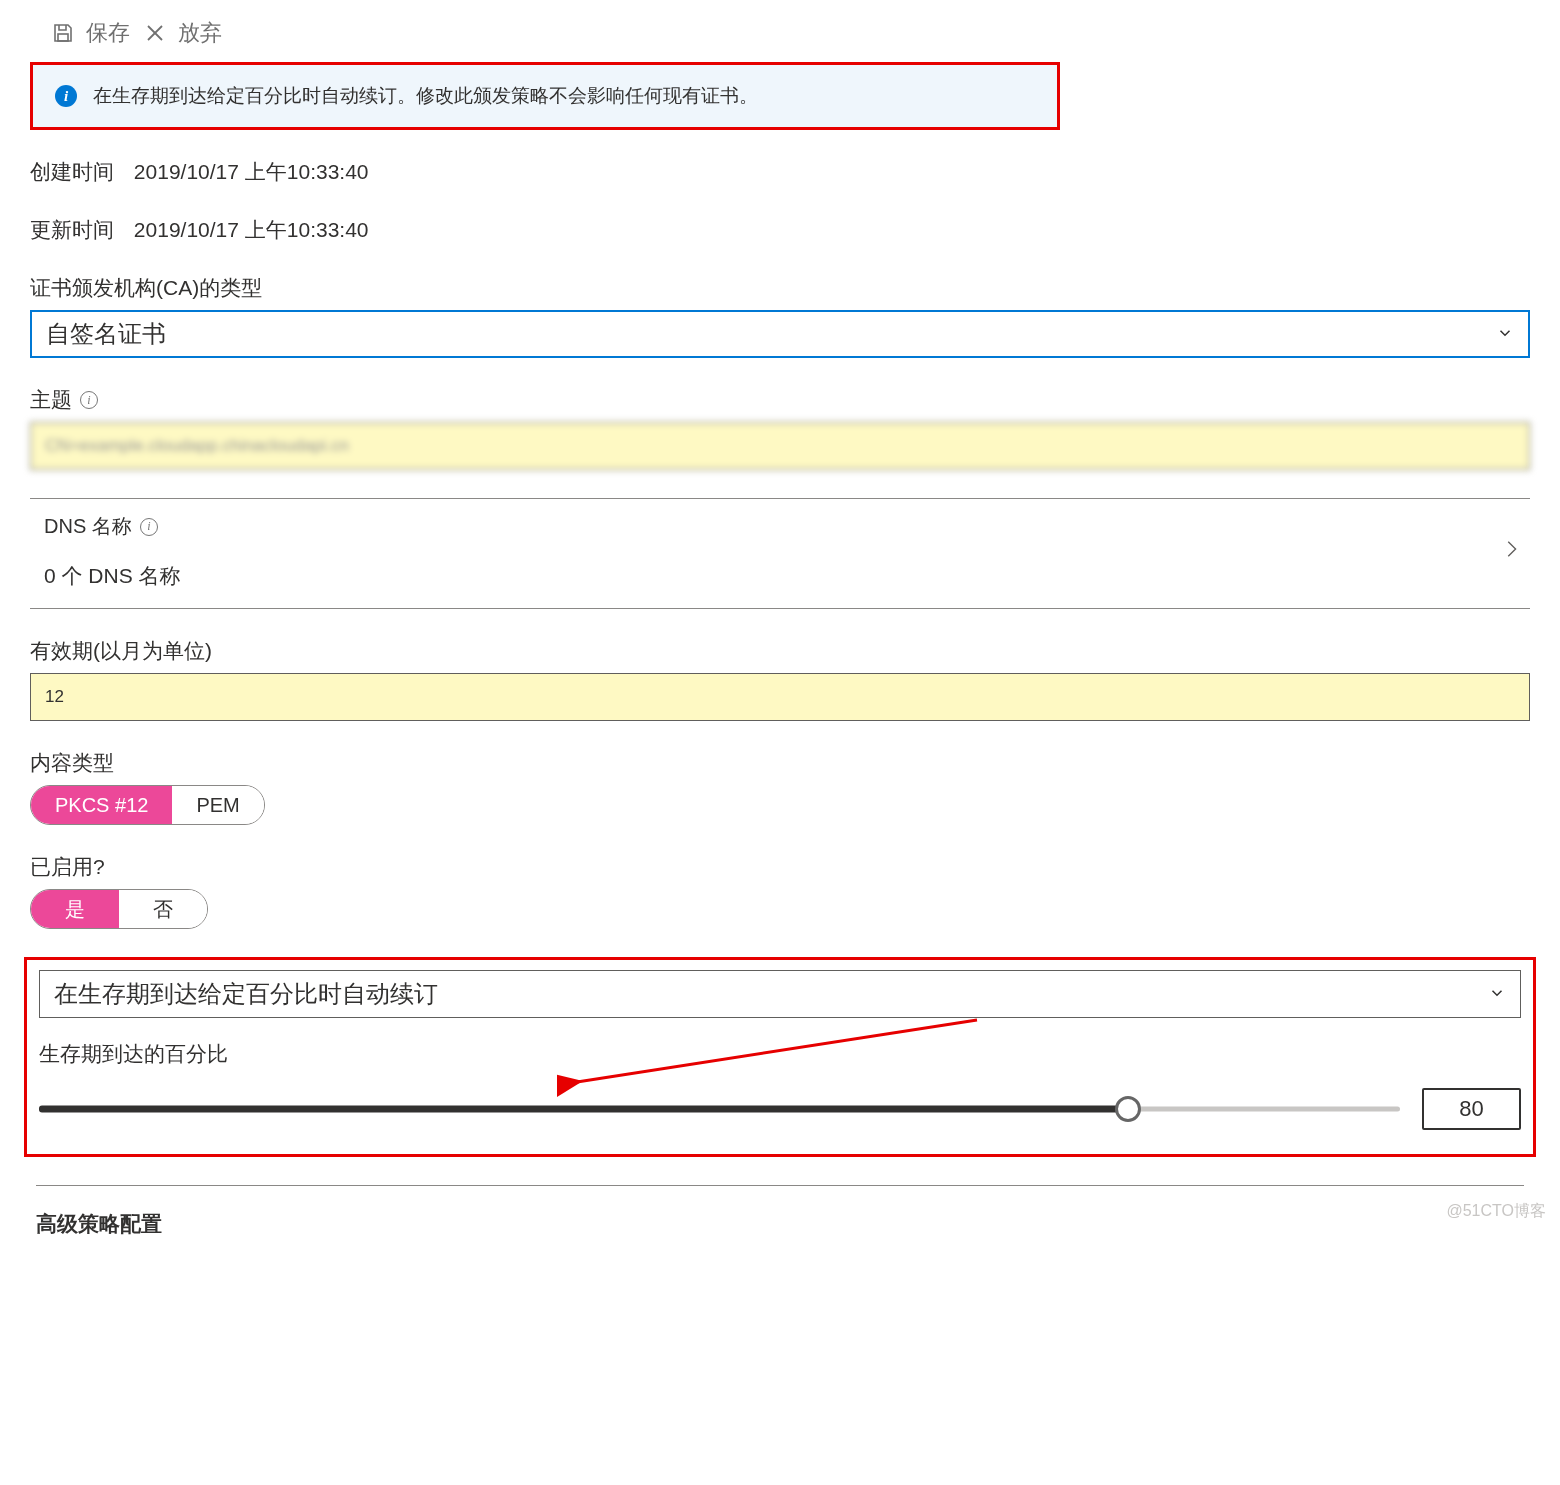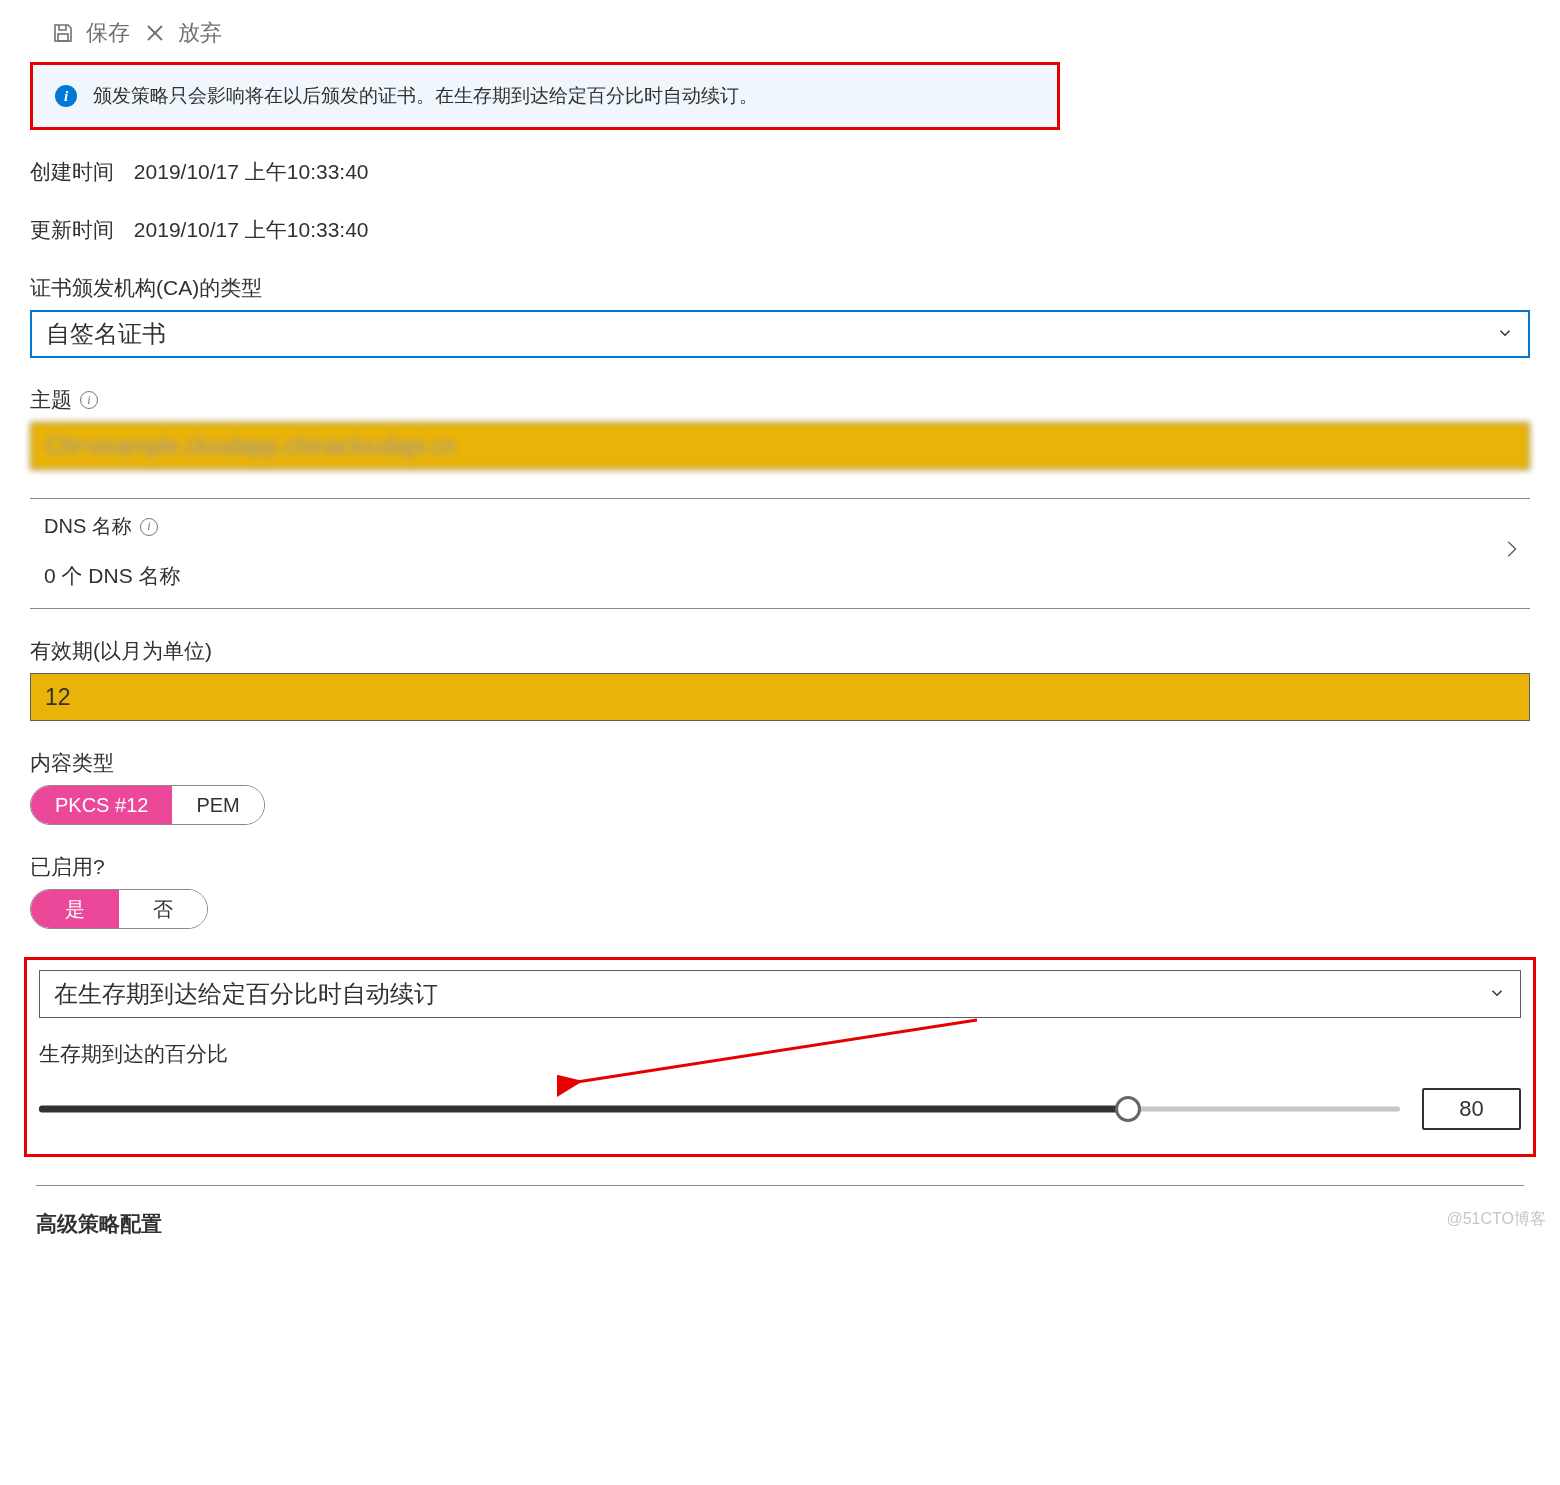--- a/index.html
+++ b/index.html
@@ -65,22 +65,22 @@
     font-size: 24px;
     background:#fff;
   }
   .select-box.gray { border: 1px solid #605e5c; }
   .chevron { width:18px; height:18px; }
   .textbox {
     border: 1px solid #605e5c;
     height: 48px;
     padding: 0 14px;
     display:flex; align-items:center;
-    font-size: 23px;
-    background:#eab308;
+    font-size: 17px;
+    background:#fef9c3;
   }
   .textbox.blurred { color:#999; filter: blur(3px); }
   .dns-field {
     border-top: 1px solid #8a8886;
     border-bottom: 1px solid #8a8886;
     padding: 14px 8px 18px 14px;
     margin: 4px 0 28px 0;
     display:flex; justify-content:space-between; align-items:center;
     cursor:pointer;
   }
@@ -124,21 +124,21 @@
     font-size: 22px; border-radius:2px;
   }
   .arrow-svg { position:absolute; pointer-events:none; }
   .advanced {
     margin: 28px 36px 0 36px;
     border-top: 1px solid #8a8886;
     padding-top: 24px;
     font-size: 21px; font-weight: 600;
   }
   .watermark {
-    position:absolute; right:14px; bottom:8px;
+    position:absolute; right:14px; bottom:16px;
     color:#c8c6c4; font-size:16px;
   }
 </style>
 </head>
 <body>
 
 <div class="page">
 
   <div class="toolbar">
     <div class="toolbar-btn">
@@ -158,21 +158,21 @@
             <line x1="19" y1="5" x2="5" y2="19"></line>
         </svg>
       </span>
       <span>放弃</span>
     </div>
   </div>
 
   <div class="info-bar-wrap">
     <div class="info-bar">
       <span class="info-icon">i</span>
-      <span>颁发策略只会影响将在以后颁发的证书。在生存期到达给定百分比时自动续订。</span>
+      <span>在生存期到达给定百分比时自动续订。修改此颁发策略不会影响任何现有证书。</span>
     </div>
   </div>
 
   <div class="content">
     <div class="meta-row">
       <span class="lbl">创建时间</span>
       <span>2019/10/17 上午10:33:40</span>
     </div>
     <div class="meta-row">
       <span class="lbl">更新时间</span>

